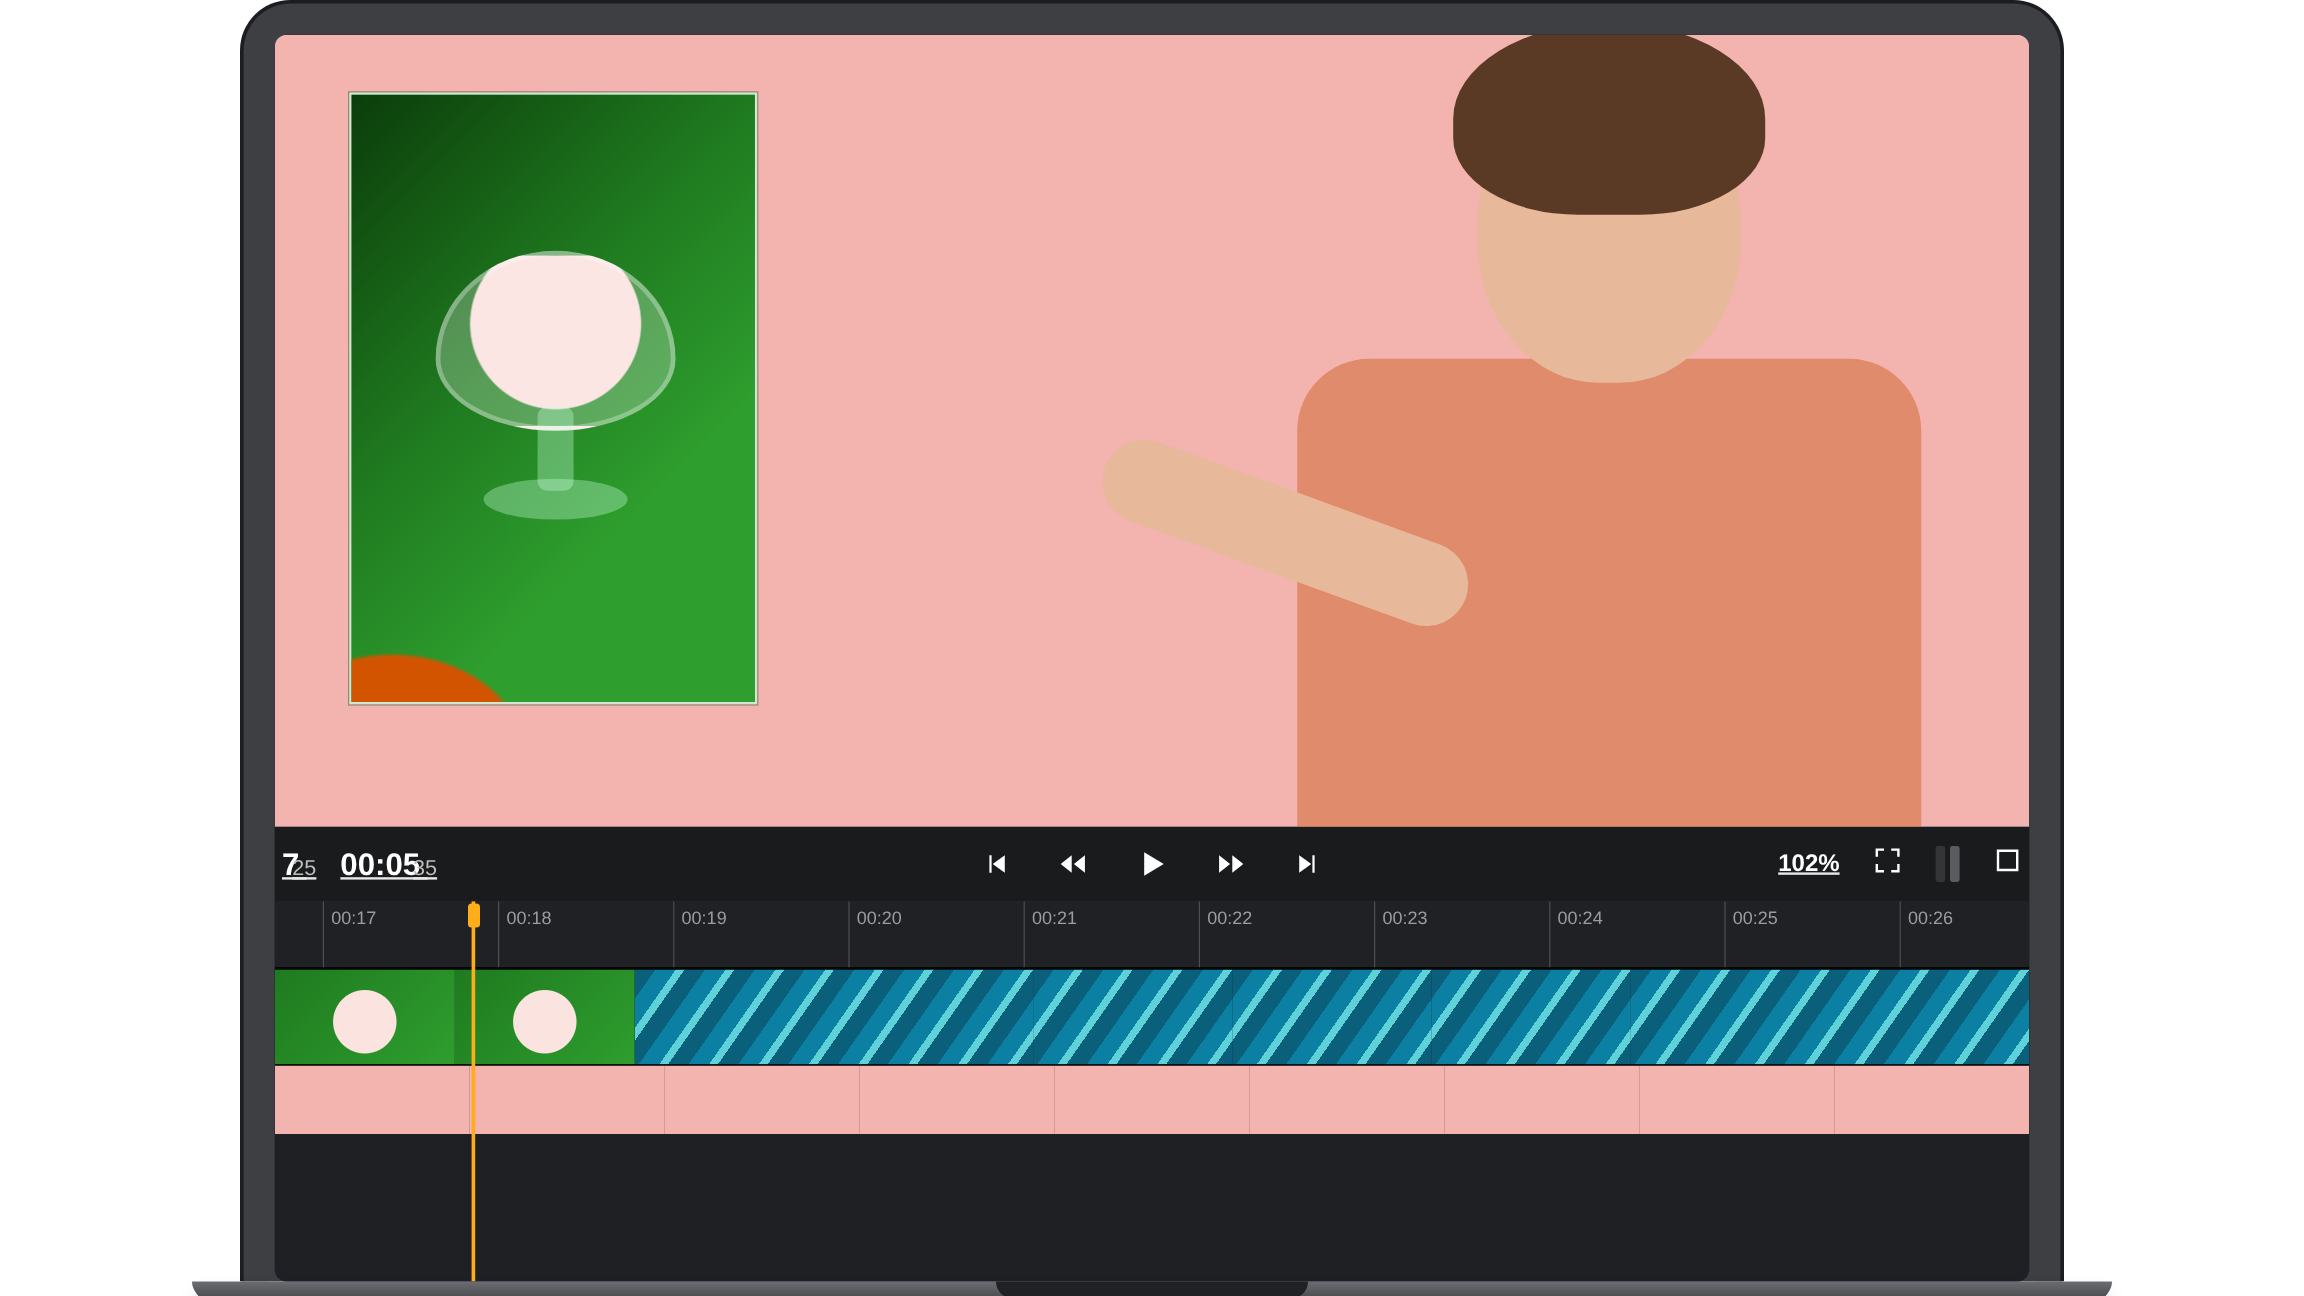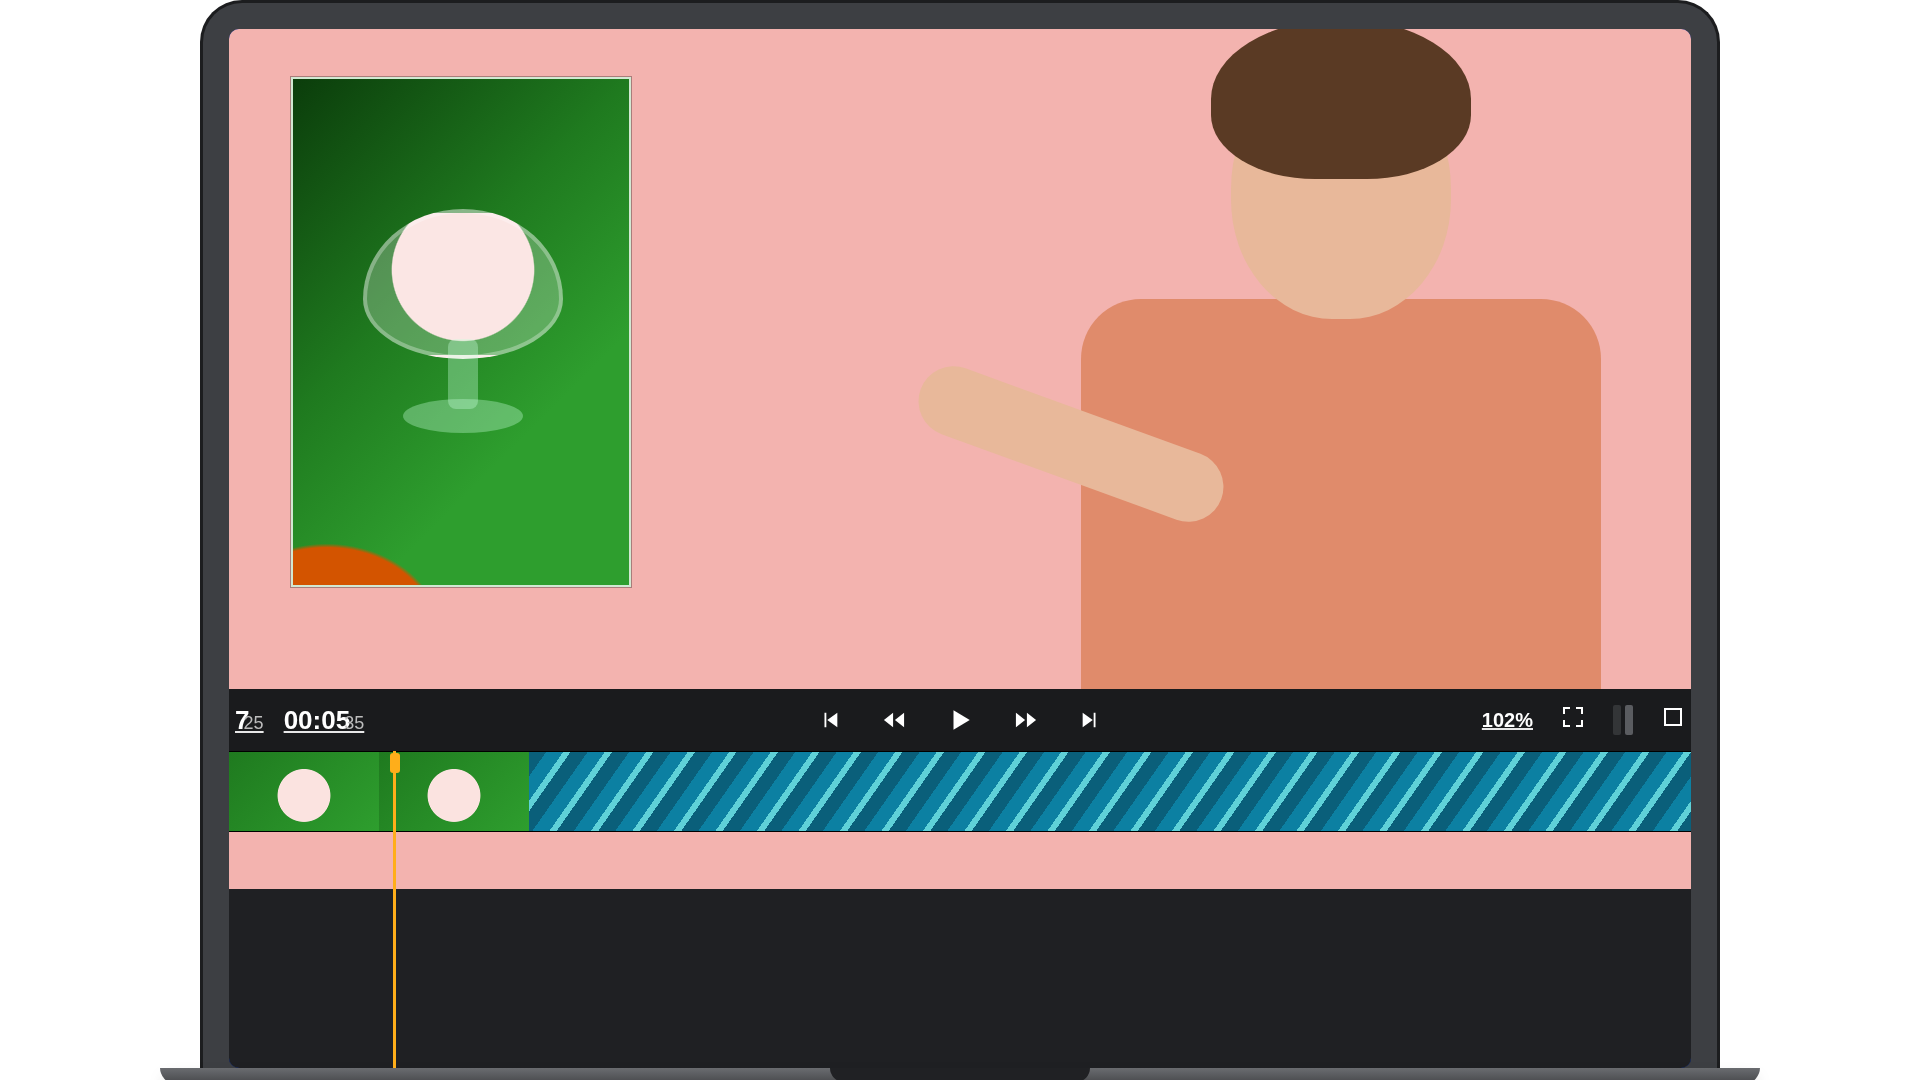--- a/index.html
+++ b/index.html
@@ -152,20 +152,32 @@
               </span>
             <span class="icon-box">
               <svg viewBox="0 0 24 24">
                   <path d="M4 4h16v16H4z"></path>
                 </svg>
             </span>
           </div>
         </div>
 
         <div class="timeline">
+          <div class="ruler">
+            <div class="tick" style="left:40px">00:17</div>
+            <div class="tick" style="left:186px">00:18</div>
+            <div class="tick" style="left:332px">00:19</div>
+            <div class="tick" style="left:478px">00:20</div>
+            <div class="tick" style="left:624px">00:21</div>
+            <div class="tick" style="left:770px">00:22</div>
+            <div class="tick" style="left:916px">00:23</div>
+            <div class="tick" style="left:1062px">00:24</div>
+            <div class="tick" style="left:1208px">00:25</div>
+            <div class="tick" style="left:1354px">00:26</div>
+          </div>
 
           <div class="track v1">
             <div class="clip a" title="overlay-dessert">
               <div class="thumb dessert"></div>
                 <div class="thumb dessert"></div>
             </div>
             <div class="clip b" title="ocean-waves">
               <div class="thumb water"></div>
                 <div class="thumb water"></div>
                 <div class="thumb water"></div>

